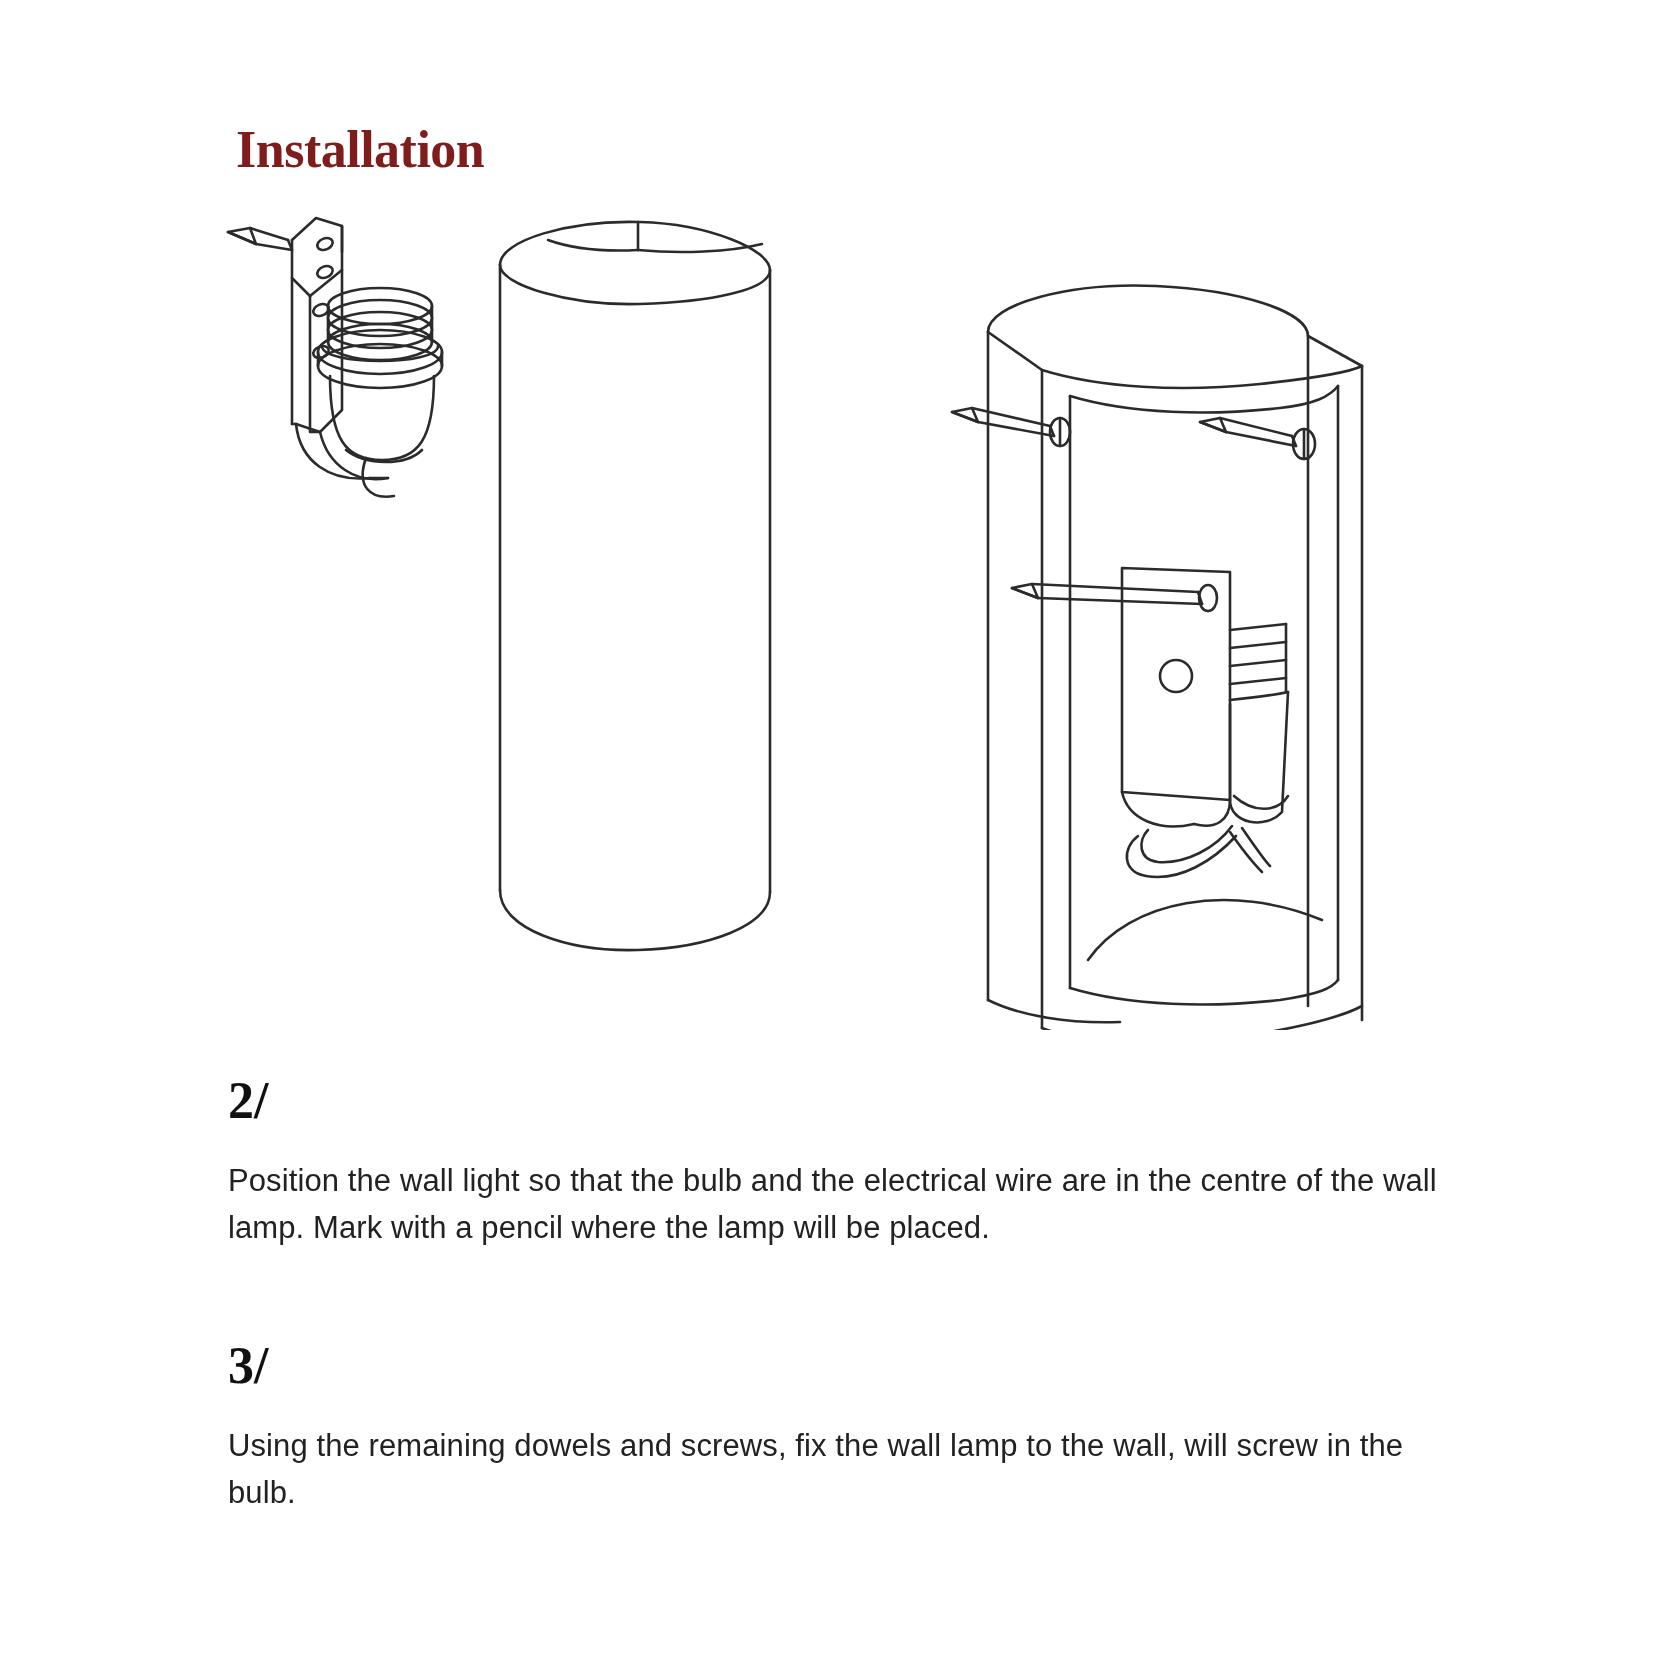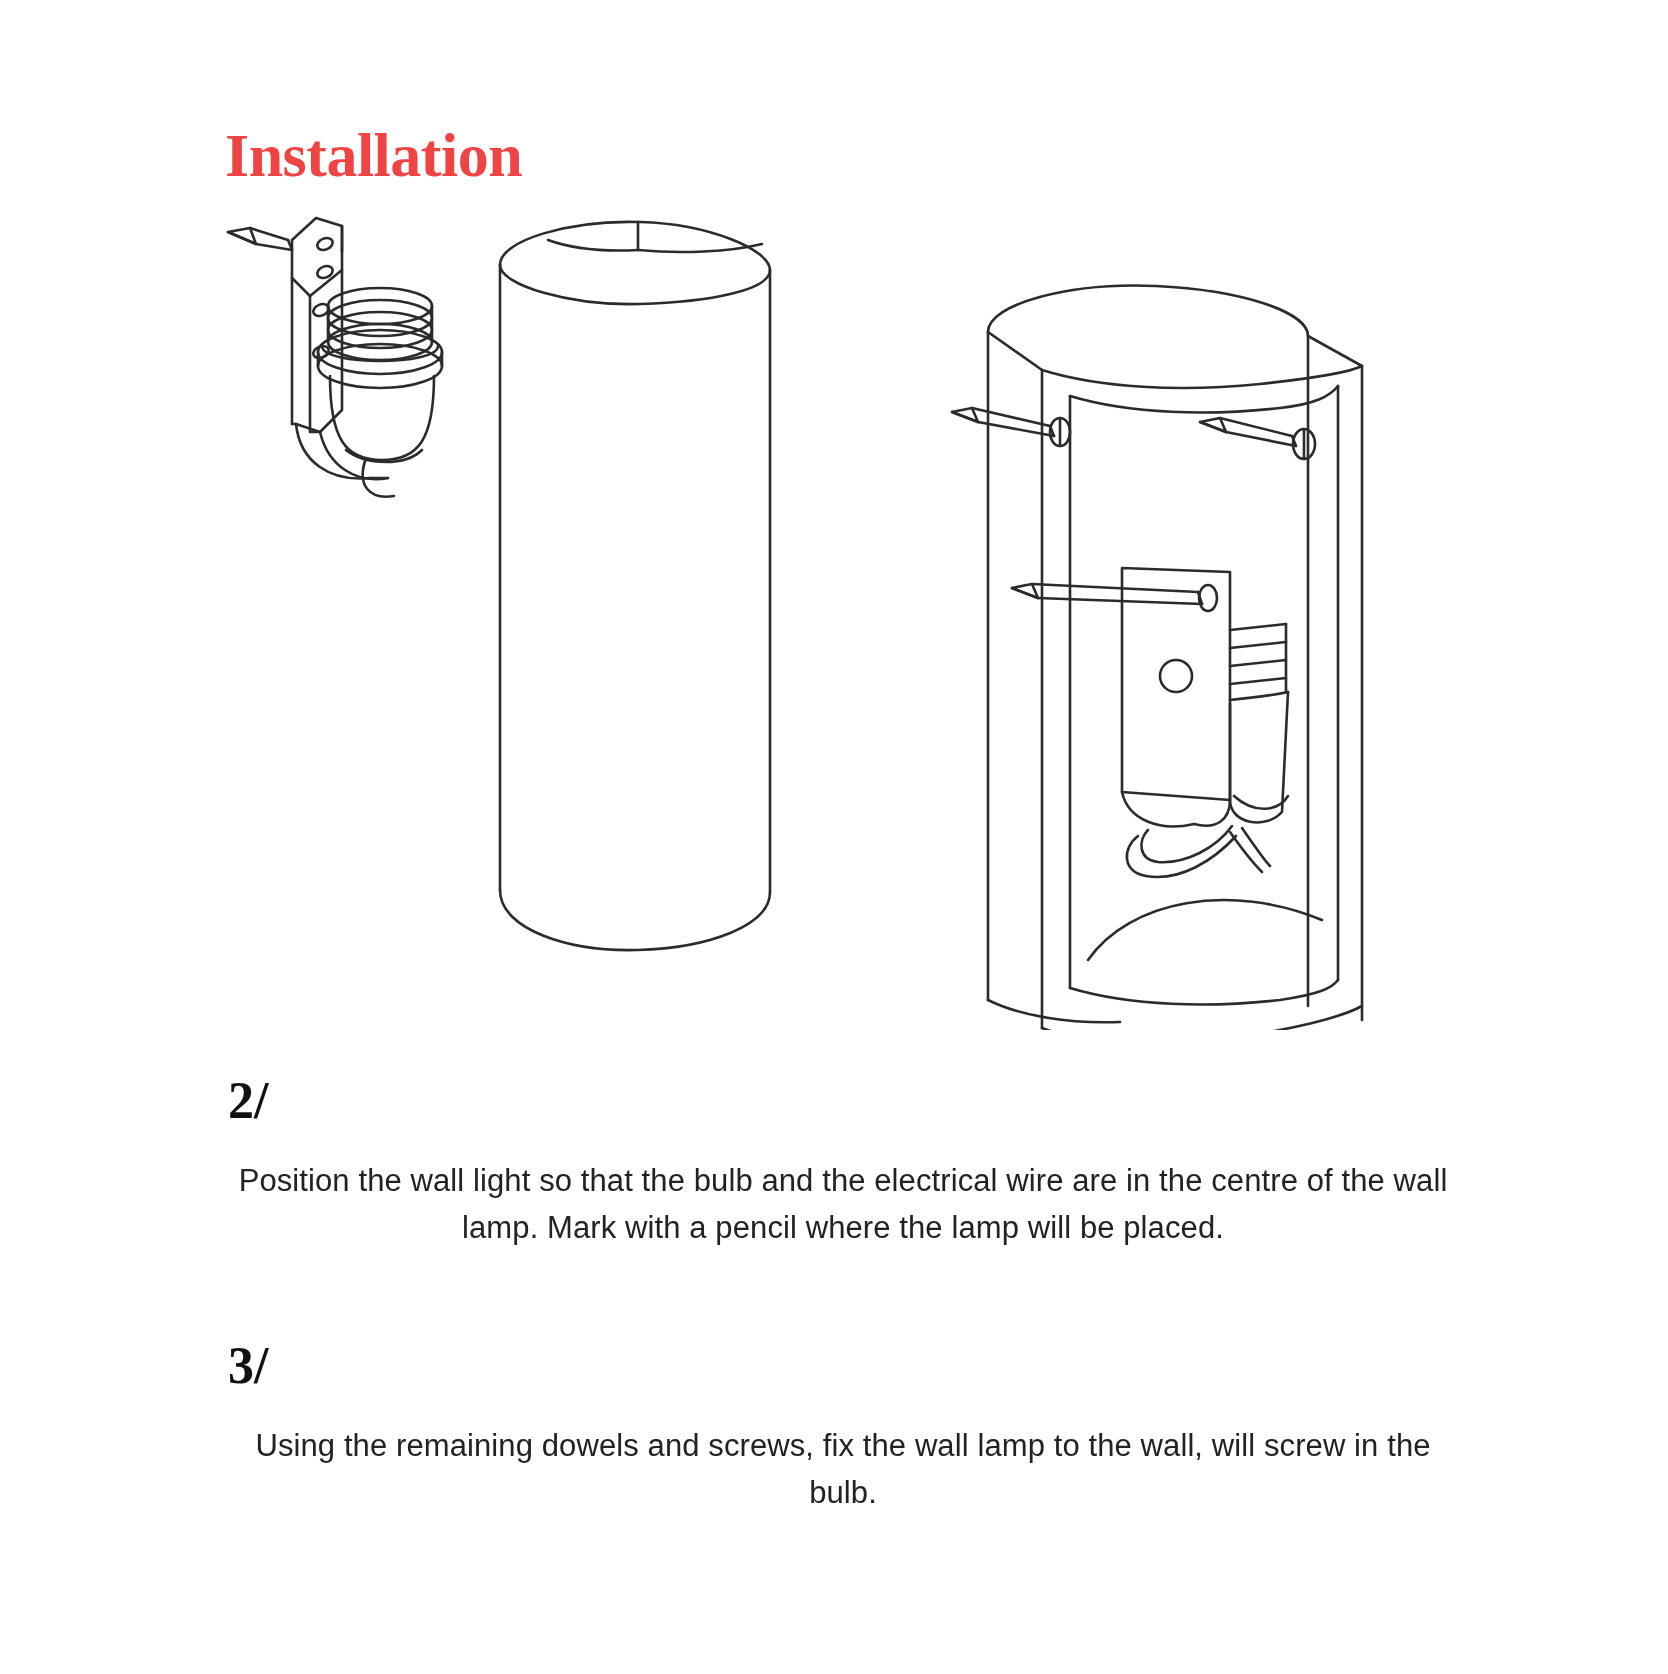--- a/index.html
+++ b/index.html
@@ -14,27 +14,27 @@
     font-family: "Liberation Sans", sans-serif;
     color: #1a1a1a;
     overflow: hidden;
   }
   .page {
     position: absolute;
     inset: 0;
   }
   .title {
     position: absolute;
-    left: 225px;
+    left: 236px;
     top: 120px;
     font-family: "Liberation Serif", serif;
-    font-size: 62px;
+    font-size: 52px;
     font-weight: 700;
     letter-spacing: -0.5px;
-    color: #ef4444;
+    color: #7f1d1d;
     margin: 0;
   }
   .figure {
     position: absolute;
     left: 170px;
     top: 200px;
     width: 1330px;
     height: 830px;
   }
   .figure svg {
@@ -55,21 +55,20 @@
     line-height: 1;
     margin: 0 0 30px 0;
   }
   .step-body {
     font-family: "Liberation Sans", sans-serif;
     font-size: 31px;
     line-height: 1.52;
     color: #222222;
     margin: 0;
     letter-spacing: 0.1px;
-    text-align: center;
   }
   #step2 { top: 1075px; }
   #step3 { top: 1340px; }
 </style>
 </head>
 <body>
 
 <div class="page">
 
   <h1 class="title">Installation</h1>

